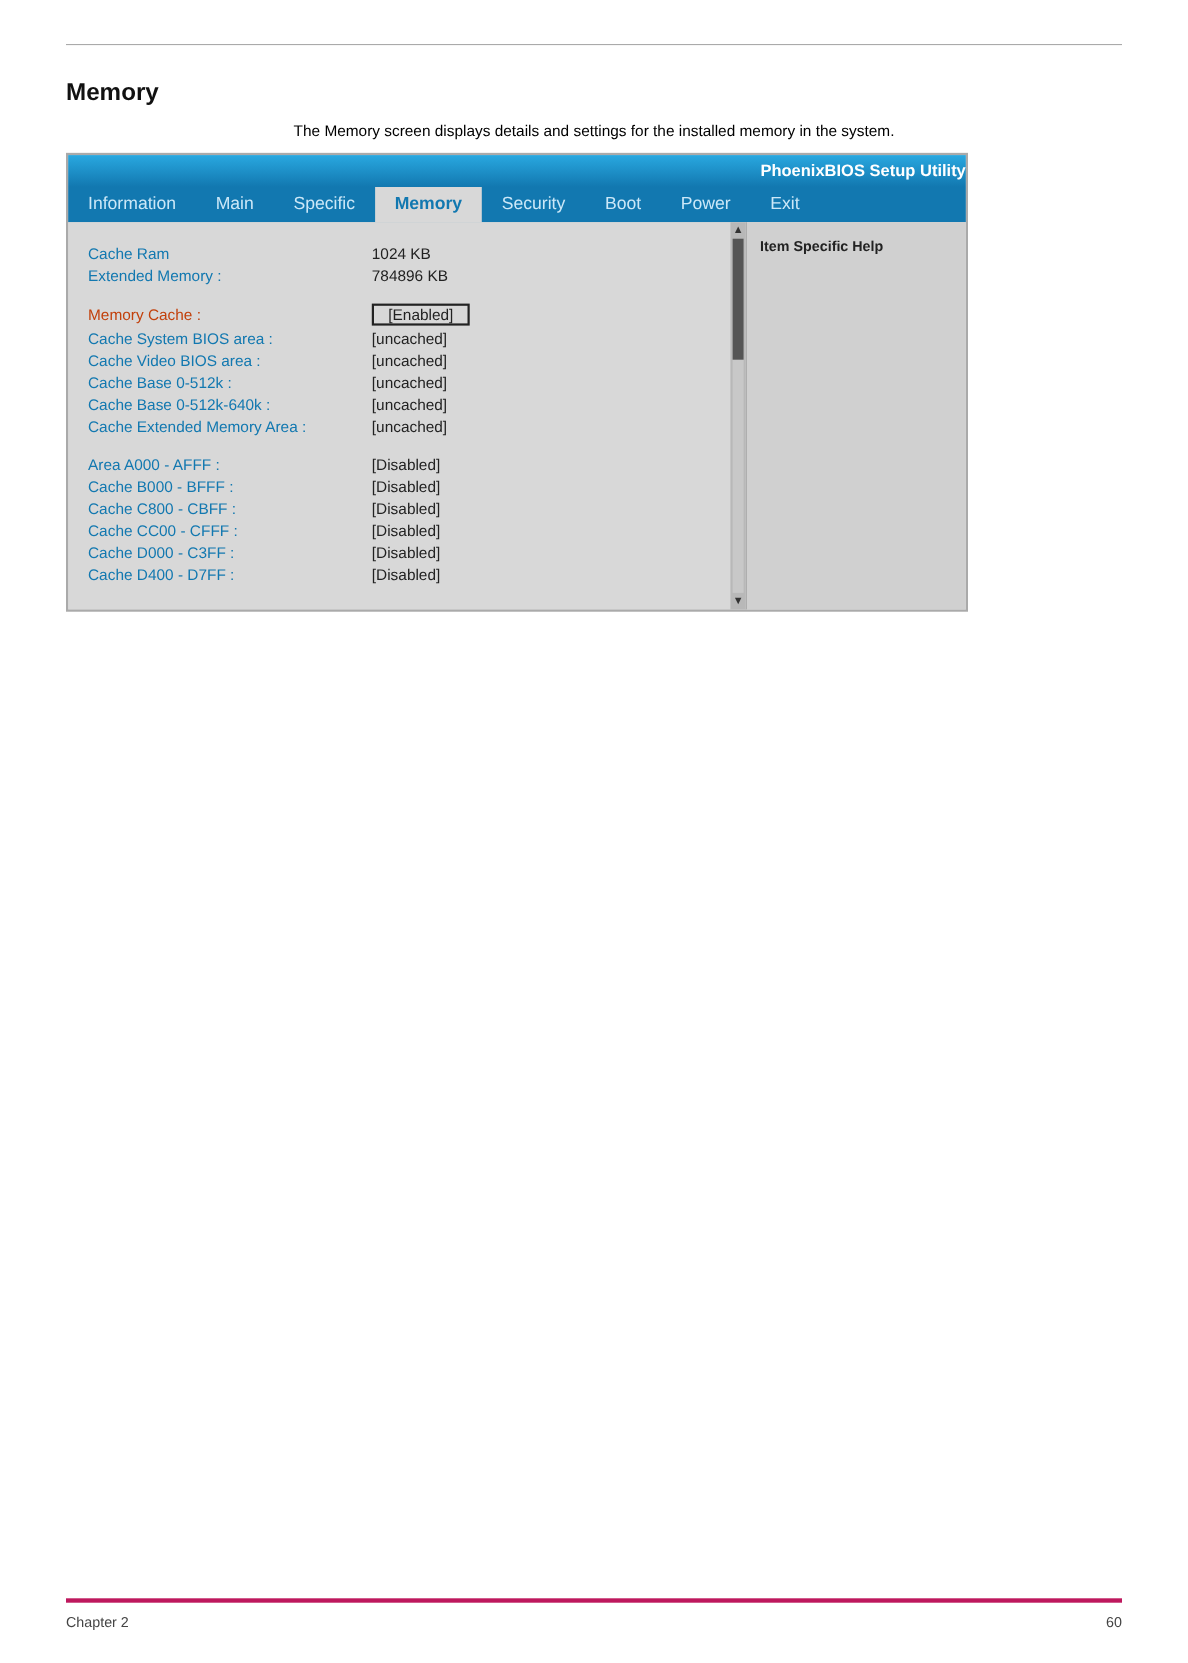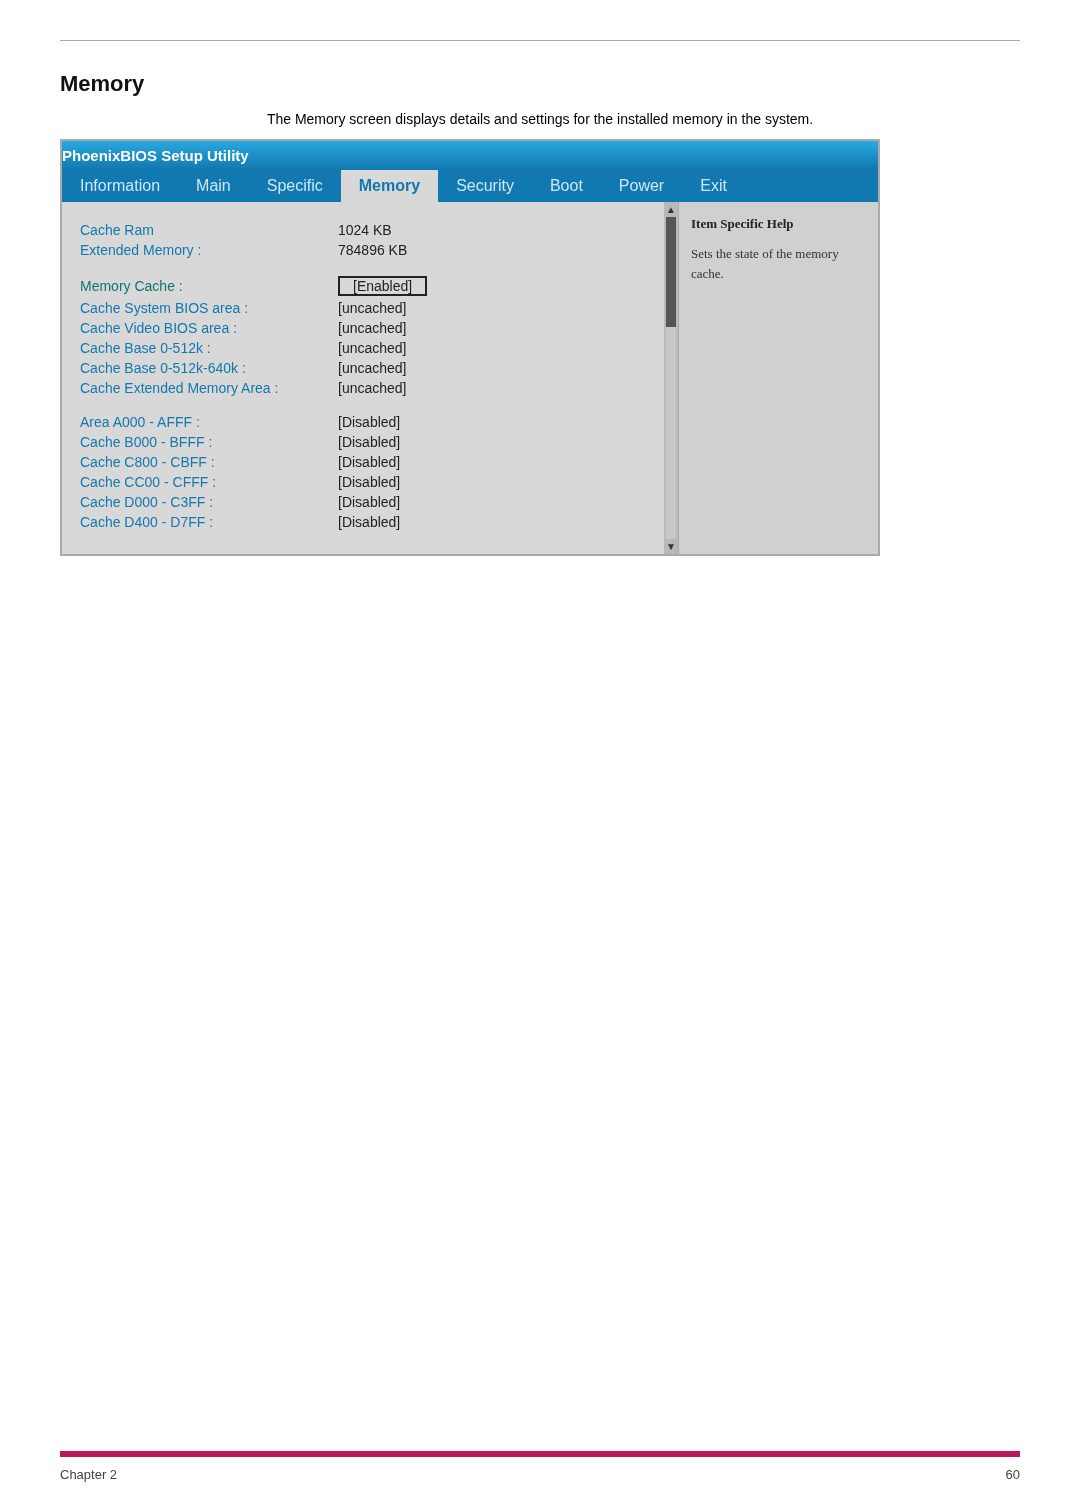--- a/index.html
+++ b/index.html
@@ -40,21 +40,21 @@
     .bios-box {
       border: 2px solid #aaa;
       background: #d8d8d8;
       width: 820px;
     }
 
     
     .bios-titlebar {
       background: linear-gradient(to bottom, #29a8e0, #1278b0);
       color: #fff;
-      text-align: left;
+      text-align: right;
       padding: 6px 0;
       font-size: 15px;
       font-weight: bold;
     }
 
     
     .bios-nav {
       background: #1278b0;
       display: flex;
       align-items: center;
@@ -96,21 +96,20 @@
       align-items: center;
     }
 
     .bios-help {
       width: 200px;
       background: #d0d0d0;
       padding: 14px 12px;
       border-left: 1px solid #aaa;
       font-size: 13px;
       color: #222;
-      font-family: Liberation Serif, serif;
     }
 
     .bios-help-title {
       font-weight: bold;
       margin-bottom: 12px;
       font-size: 13px;
     }
 
     .bios-help-text {
       font-size: 13px;
@@ -125,21 +124,21 @@
       margin-bottom: 4px;
       font-size: 14px;
     }
 
     .settings-label {
       color: #1278b0;
       min-width: 230px;
     }
 
     .settings-label.inactive {
-      color: #0f766e;
+      color: #c2410c;
     }
 
     .settings-value {
       color: #222;
       margin-left: 28px;
     }
 
     .settings-value.highlighted {
       border: 2px solid #222;
       padding: 0 13px;
@@ -150,21 +149,21 @@
     .settings-spacer {
       height: 14px;
     }
 
     
     .page-footer {
       position: absolute;
       bottom: 30px;
       left: 60px;
       right: 60px;
-      border-top: 6px solid #be185d;
+      border-top: 4px solid #be185d;
       display: flex;
       justify-content: space-between;
       padding-top: 10px;
       font-size: 13px;
       color: #444;
     }
   </style>
 </head>
 <body>
 
@@ -272,21 +271,20 @@
       <div class="bios-scrollbar" style="width:14px; background:#b8b8b8; display:flex; flex-direction:column; align-items:center; padding:2px 0;">
         <div style="font-size:10px; color:#333; cursor:pointer;">▲</div>
         <div style="flex:1; width:10px; background:#c8c8c8; margin:2px 0; position:relative;">
           <div style="width:10px; height:110px; background:#555; position:absolute; top:0;"></div>
         </div>
         <div style="font-size:10px; color:#333; cursor:pointer;">▼</div>
       </div>
 
       <div class="bios-help">
         <div class="bios-help-title">Item Specific Help</div>
-        <div class="bios-help-text">Sets the state of the memory cache.</div>
       </div>
     </div>
   </div>
 
   <div class="page-footer">
     <span>Chapter 2</span>
     <span>60</span>
   </div>
 </div>
 

